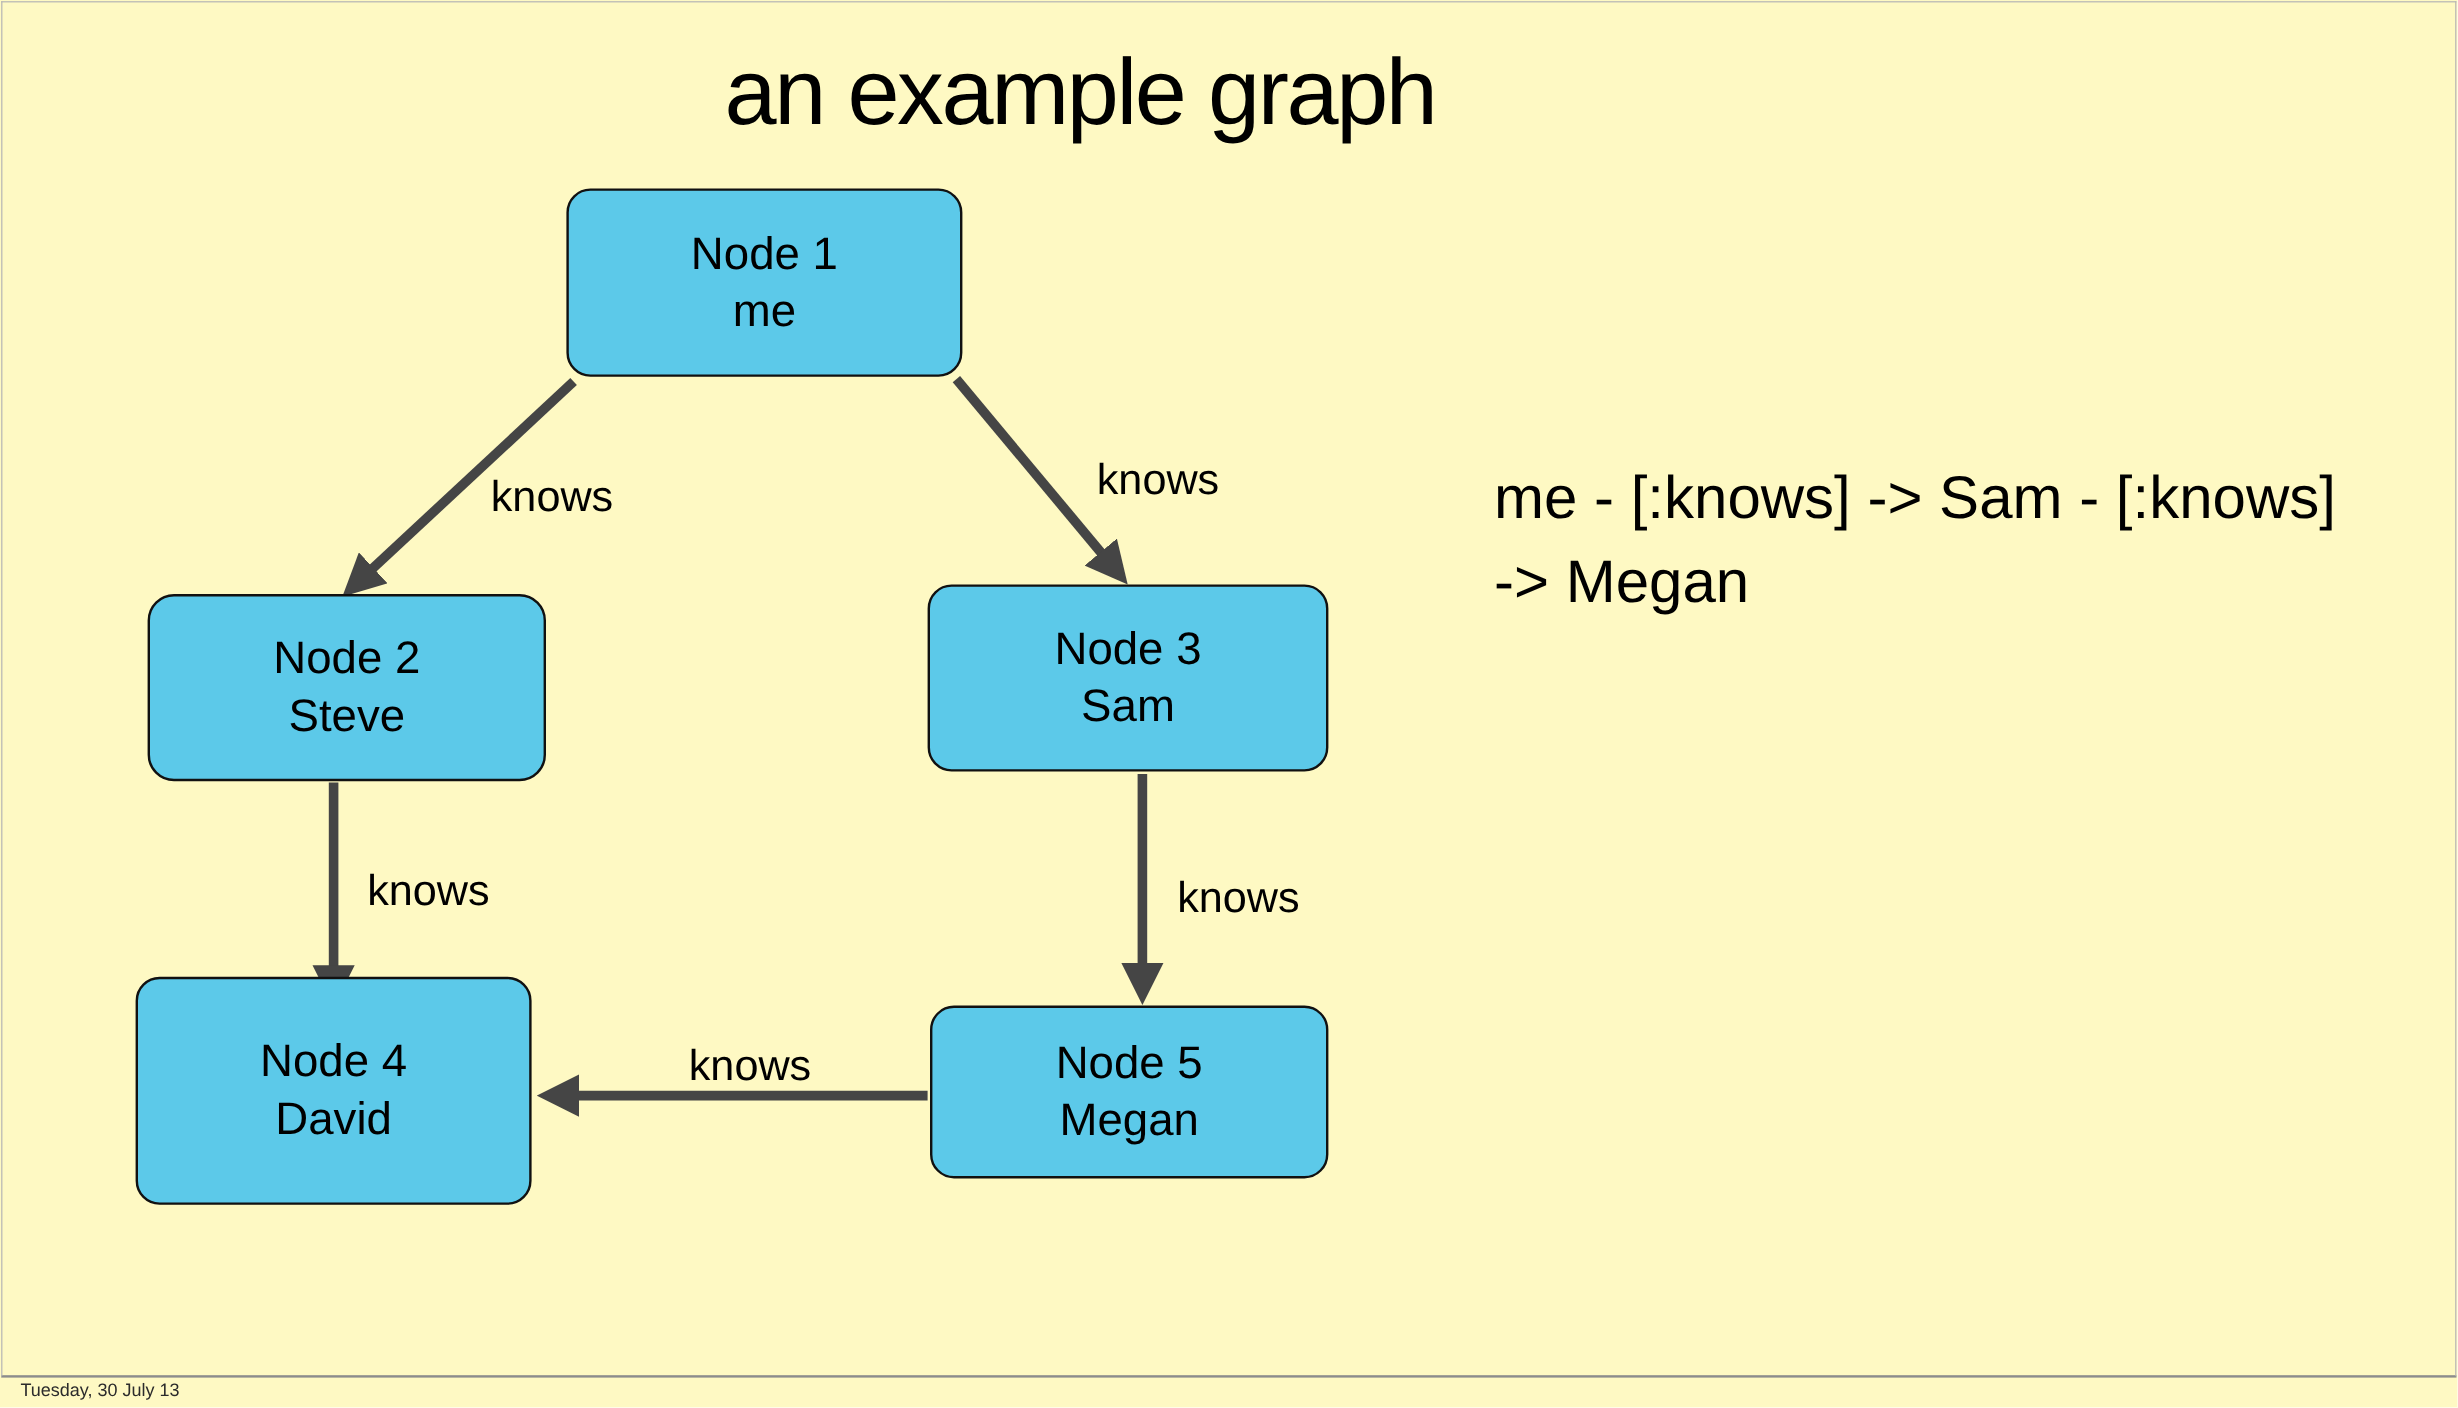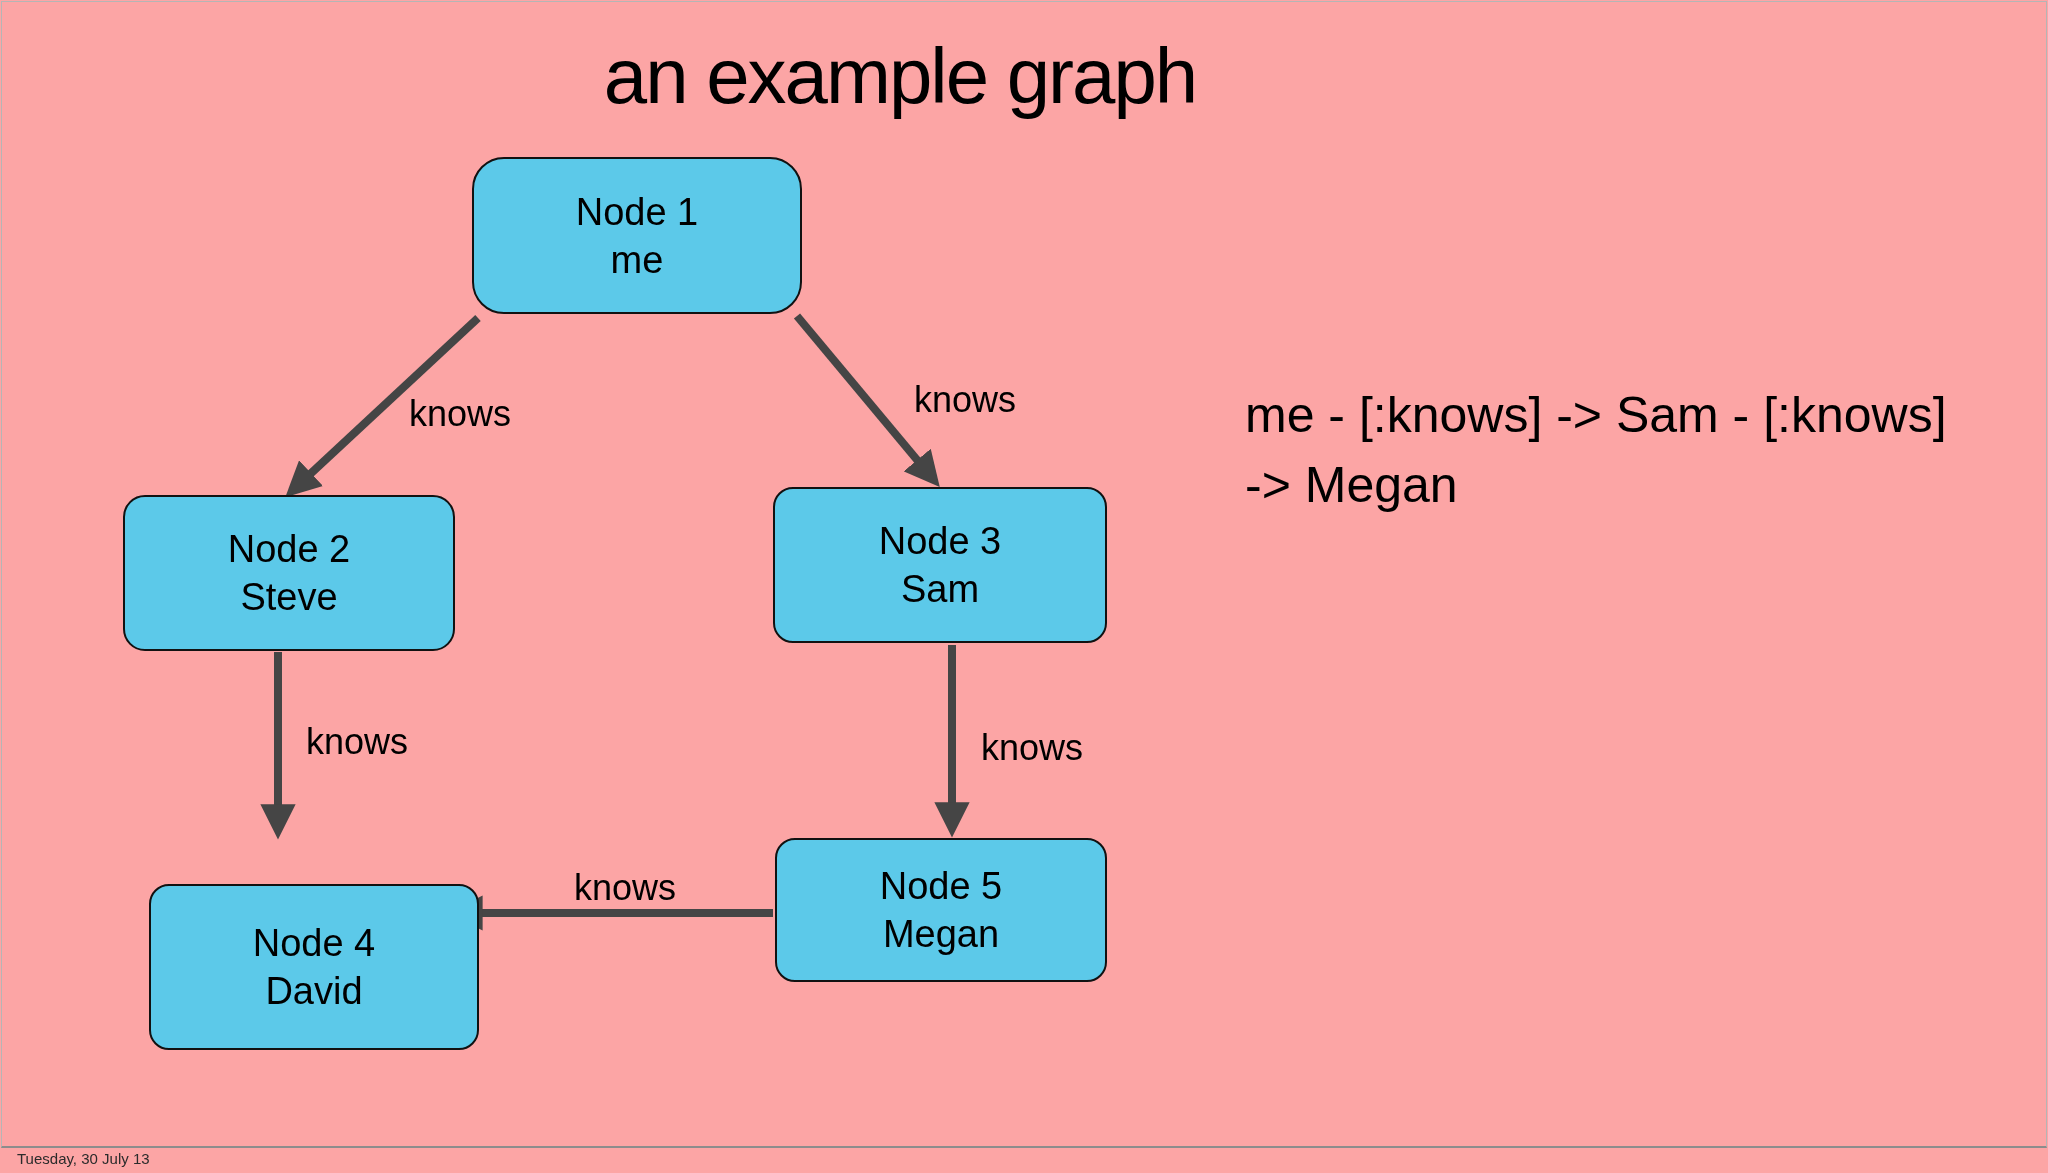--- a/index.html
+++ b/index.html
@@ -2,21 +2,21 @@
 <html style="--node-fill: #5cc9e9; --node-border: #111111; --arrow-color: #454545;"><head>
 <meta charset="utf-8">
 <style>
   html, body { margin: 0; padding: 0; background: #ffffff; }
   body { width: 2048px; height: 1173px; font-family: "Liberation Sans", sans-serif; }
 
   #canvas {
     position: relative;
     width: 2048px;
     height: 1173px;
-    background: #fca5a5;
+    background: #fef9c3;
     overflow: hidden;
   }
 
   
   .slide-frame {
     position: absolute;
     left: 1px; top: 1px;
     width: 2044px; height: 1144px;
     border: 1px solid #b5b5b5;
     border-bottom: 2px solid #8c8c8c;
@@ -51,24 +51,24 @@
     display: flex;
     flex-direction: column;
     align-items: center;
     justify-content: center;
     font-size: 38px;
     line-height: 48px;
     color: #000000;
     box-sizing: border-box;
     text-align: center;
   }
-  #node1 { left: 472px; top: 157px; width: 330px; height: 157px; border-radius: 32px; }
+  #node1 { left: 472px; top: 157px; width: 330px; height: 157px; }
   #node2 { left: 123px; top: 495px; width: 332px; height: 156px; border-radius: 22px; }
   #node3 { left: 773px; top: 487px; width: 334px; height: 156px; }
-  #node4 { left: 113px; top: 884px; width: 330px; height: 166px; margin-left: 36px; }
+  #node4 { left: 113px; top: 814px; width: 330px; height: 190px; }
   #node5 { left: 775px; top: 838px; width: 332px; height: 144px; }
 
   
   .edge-label {
     position: absolute;
     transform: translate(-50%, -50%);
     font-size: 36px;
     color: #000000;
     white-space: nowrap;
   }

